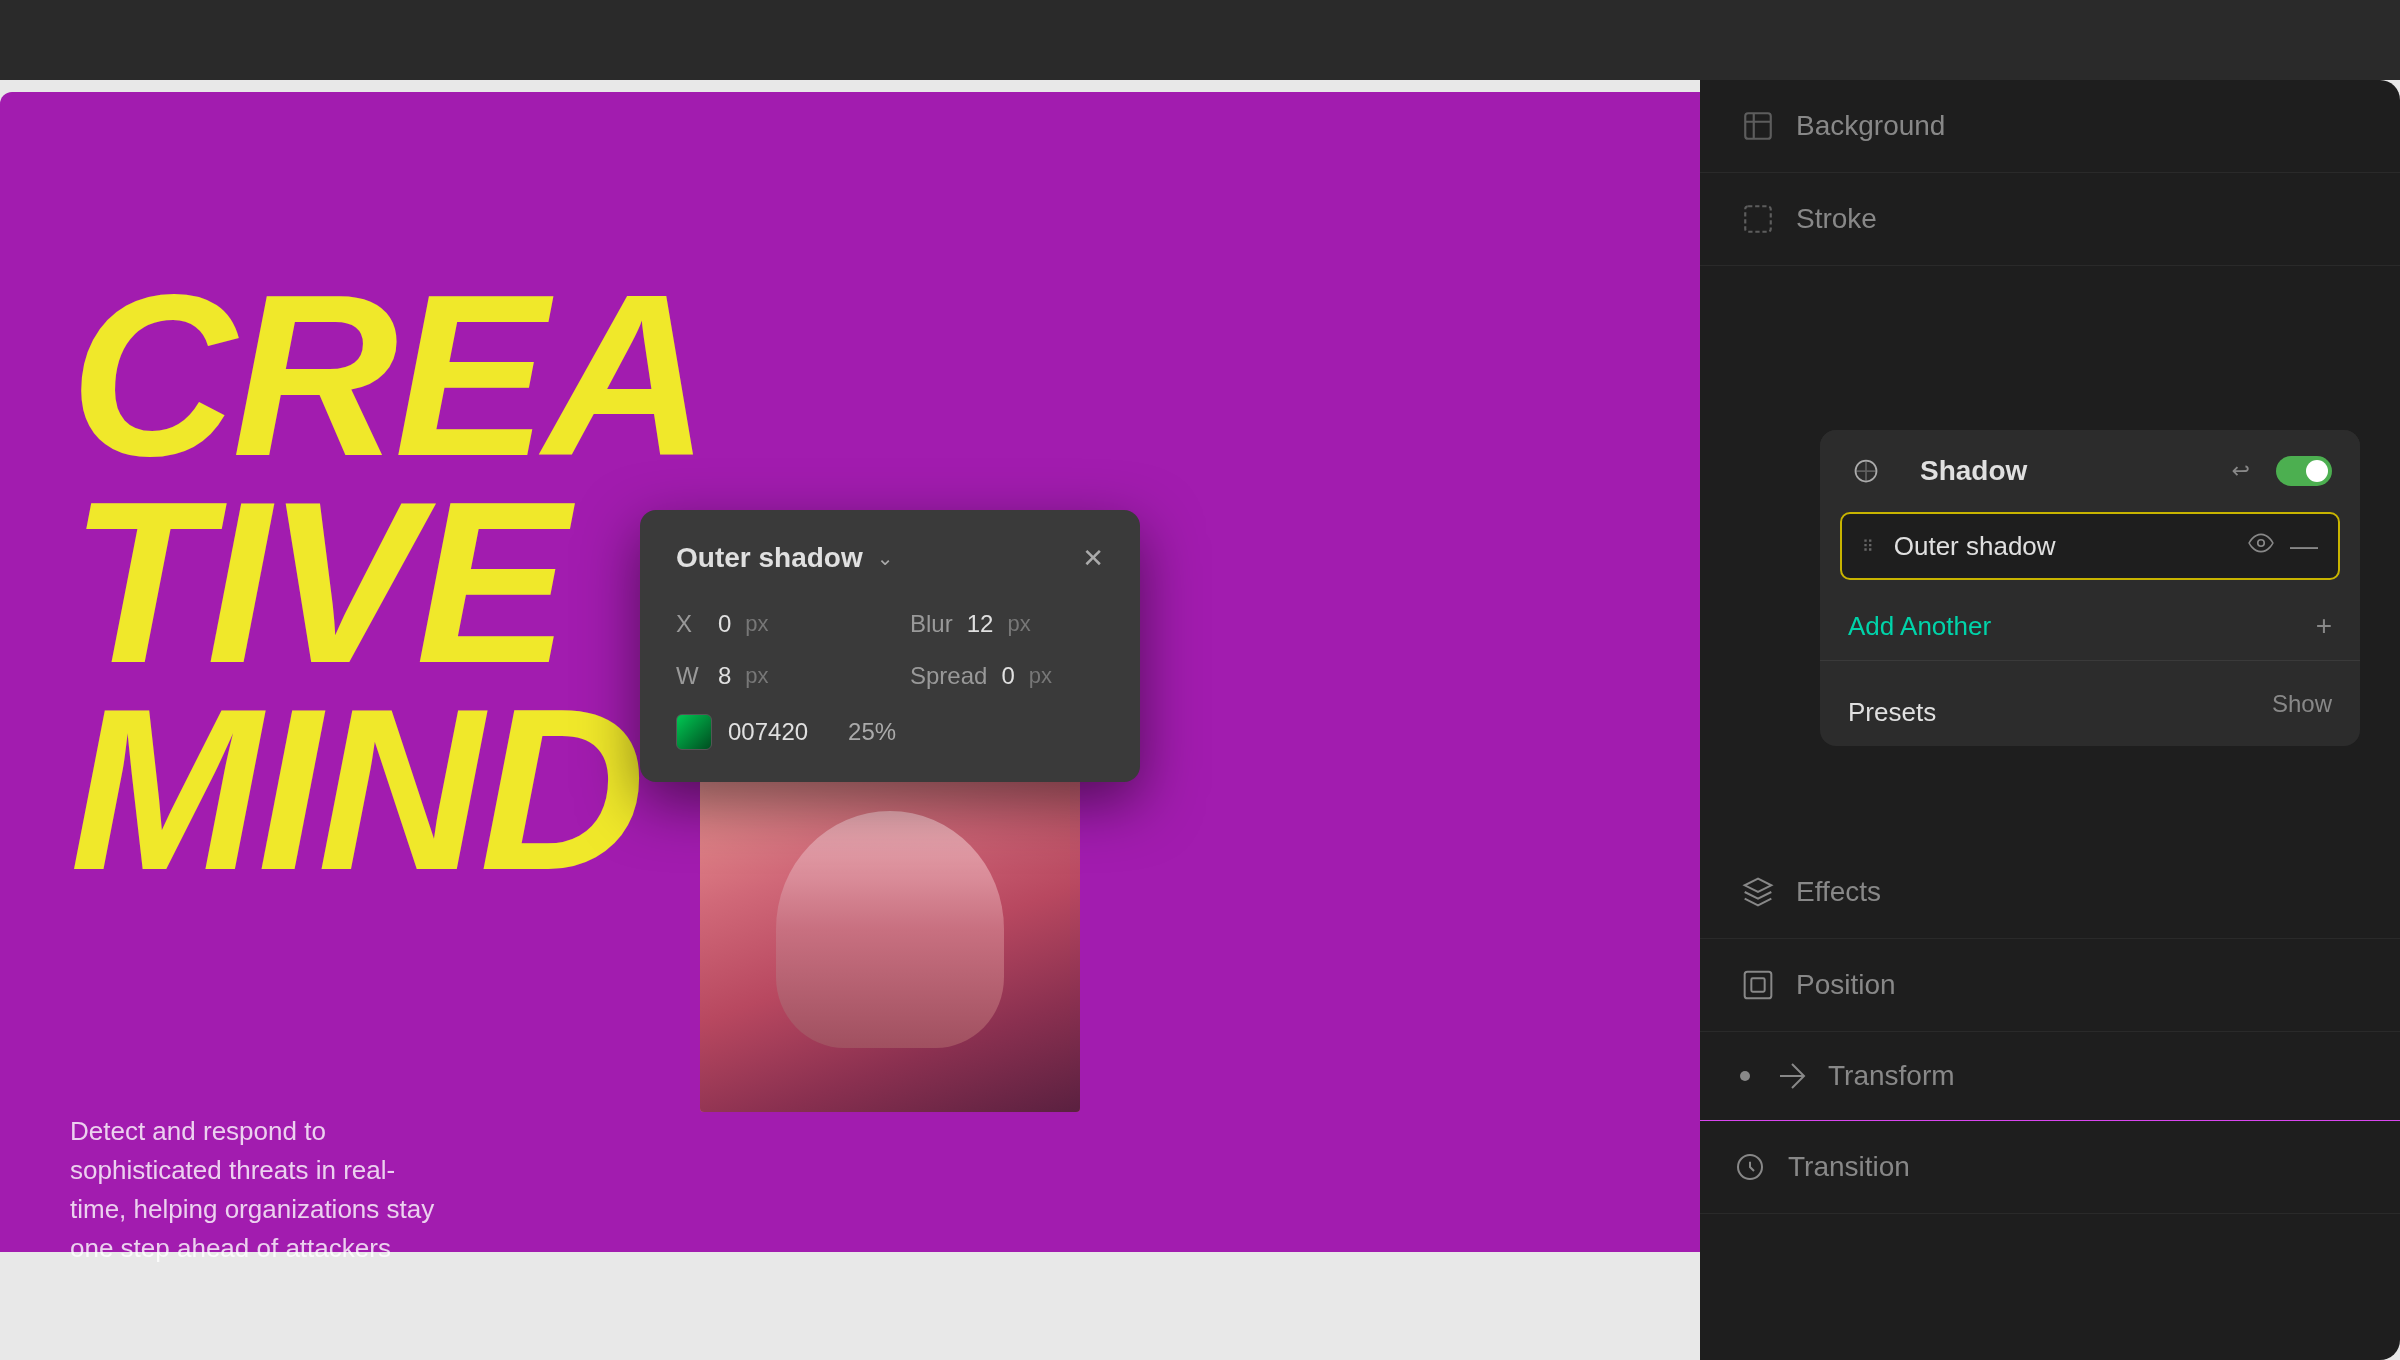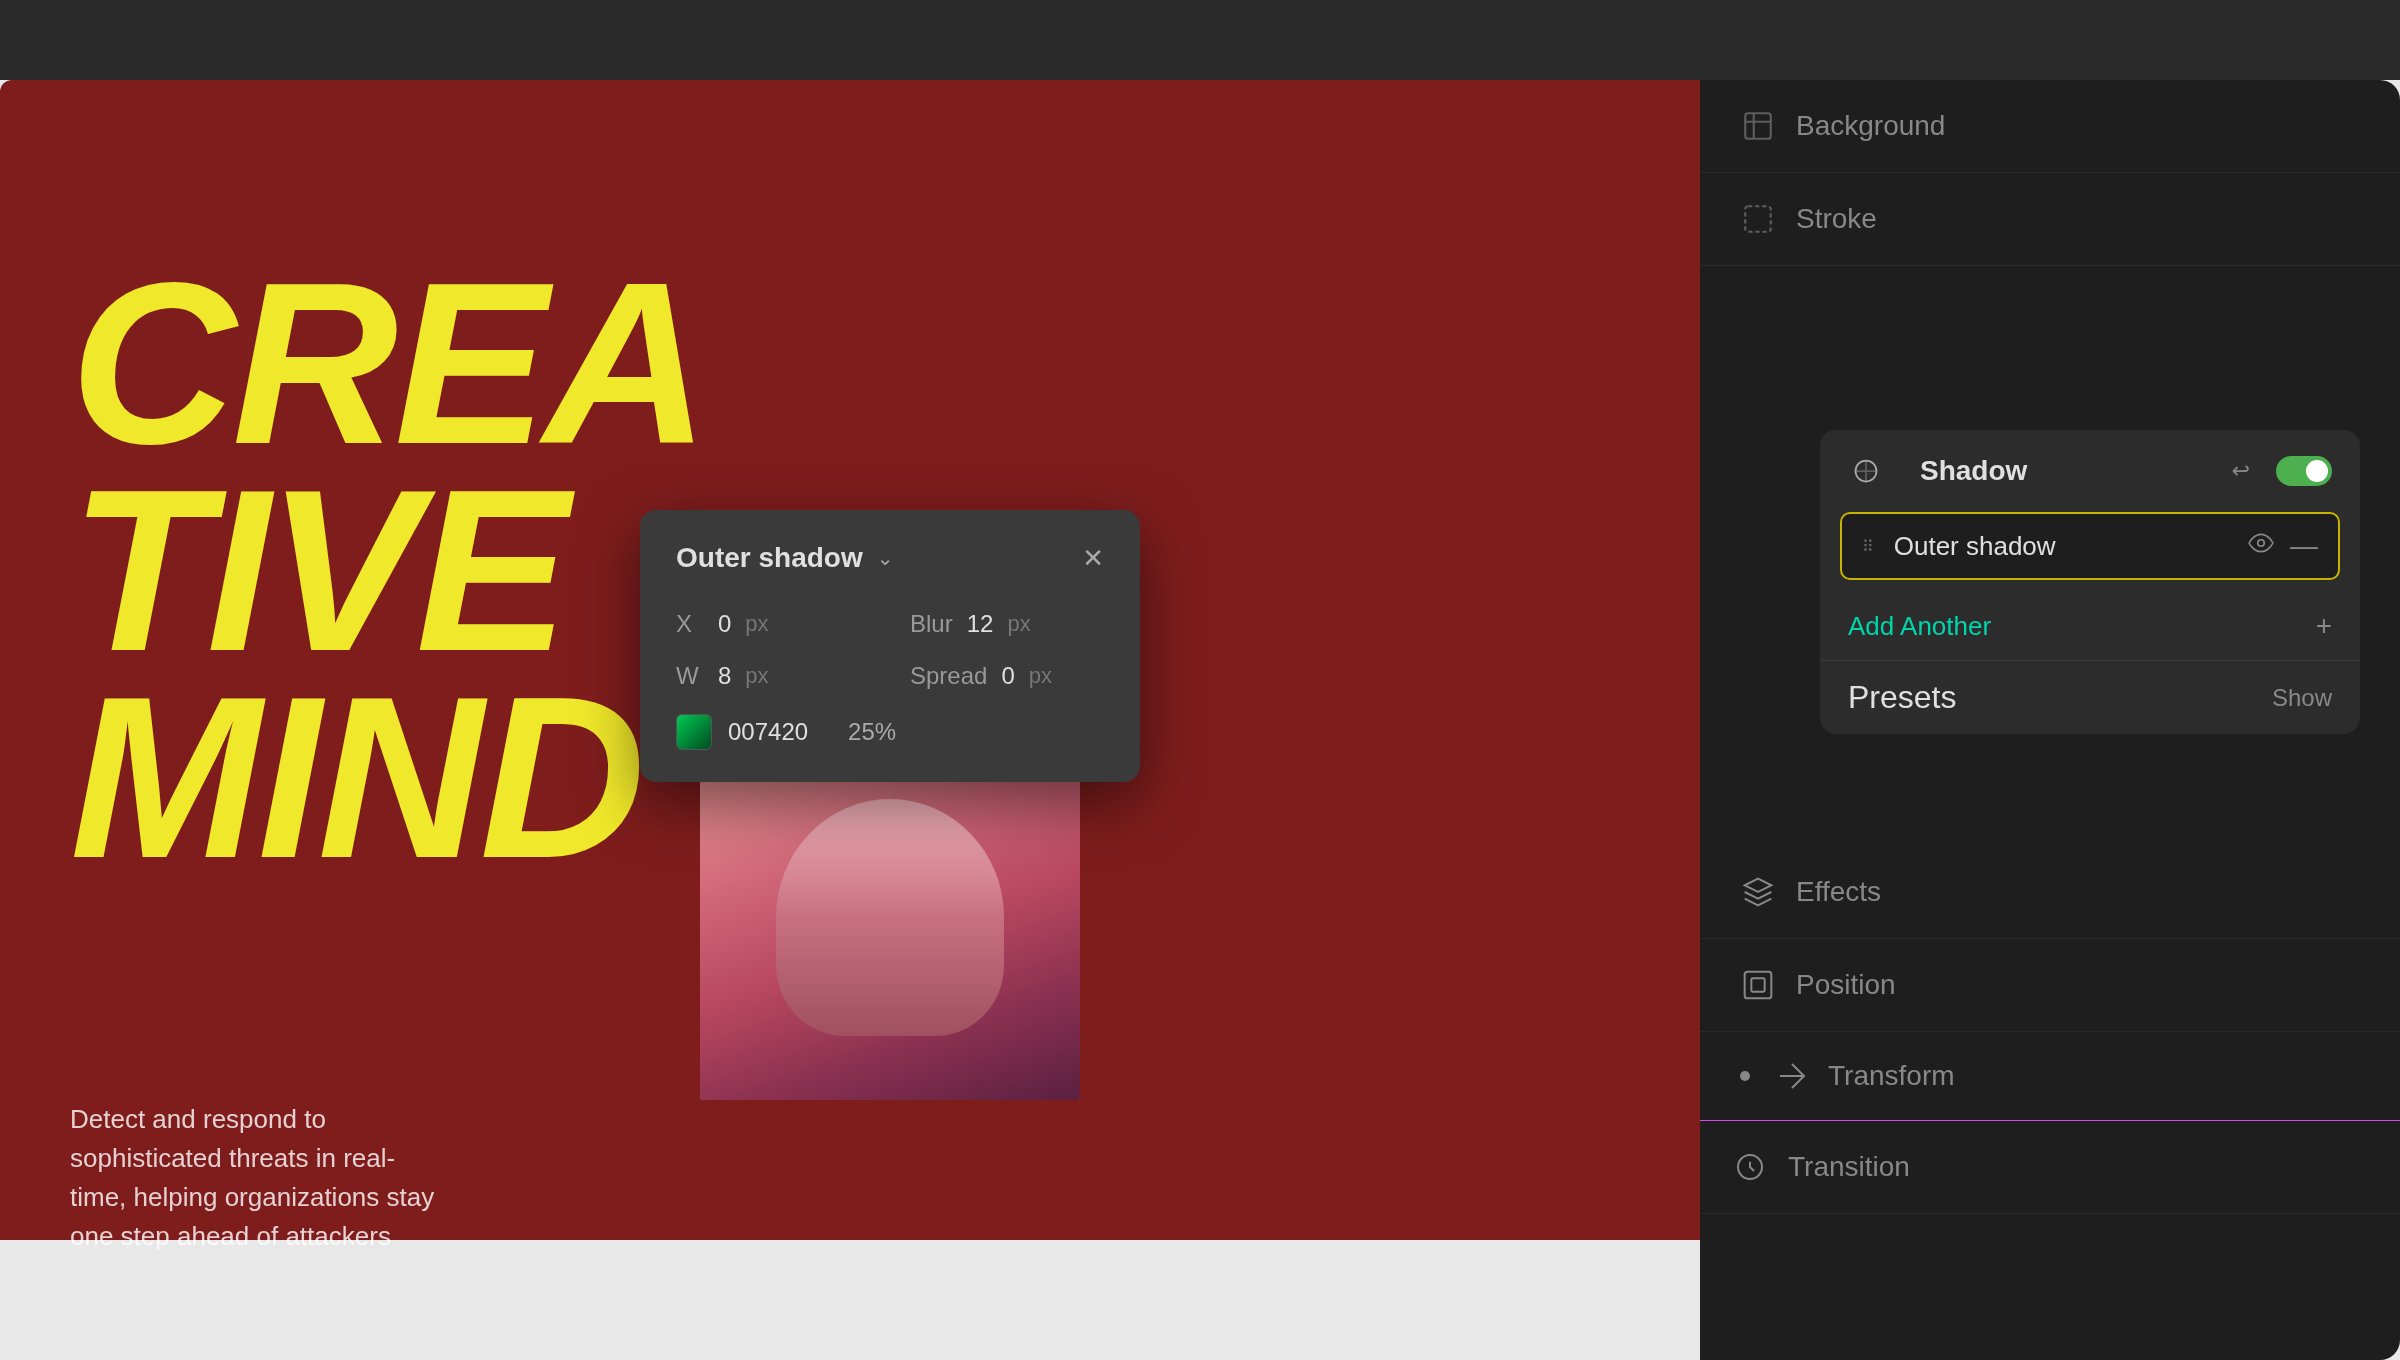--- a/index.html
+++ b/index.html
@@ -10,24 +10,24 @@
       background: #e8e8e8;
       font-family: -apple-system, BlinkMacSystemFont, 'Segoe UI', sans-serif;
       overflow: hidden;
       position: relative;
     }
 
     
     .canvas-area {
       position: absolute;
       left: 0;
-      top: 80px;
+      top: 92px;
       width: 1900px;
       height: 1160px;
-      background: #7f1d1d;
+      background: #a21caf;
       border-radius: 12px 12px 0 0;
     }
 
     
     .top-bar {
       position: absolute;
       top: 0;
       left: 0;
       width: 100%;
       height: 80px;
@@ -255,23 +255,24 @@
     
     .presets-row {
       display: flex;
       align-items: center;
       justify-content: space-between;
       padding: 18px 28px;
       border-top: 1px solid #3a3a3a;
     }
 
     .presets-label {
-      font-size: 32px;
+      font-size: 26px;
       color: #e0e0e0;
       font-weight: 500;
+      margin-top: 18px;
     }
 
     .show-label {
       font-size: 24px;
       color: #888;
       cursor: pointer;
     }
 
     
     .floating-popup {

